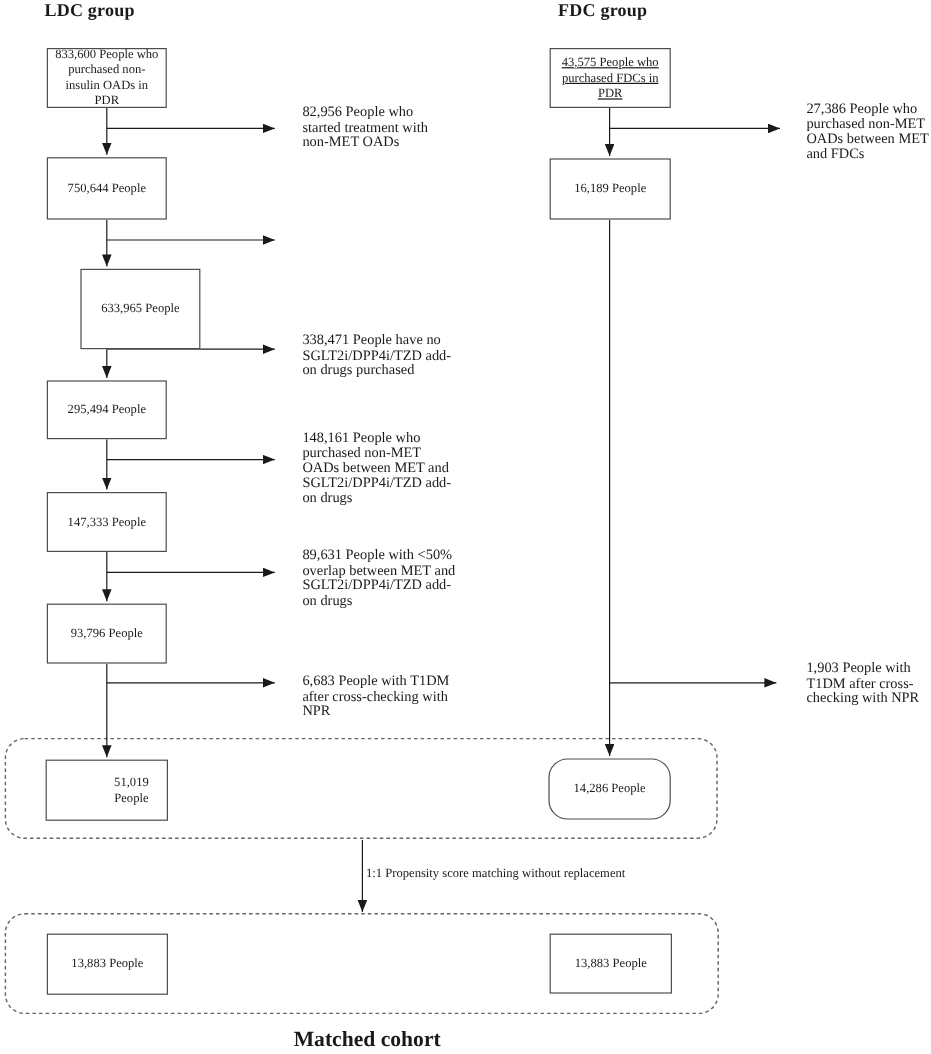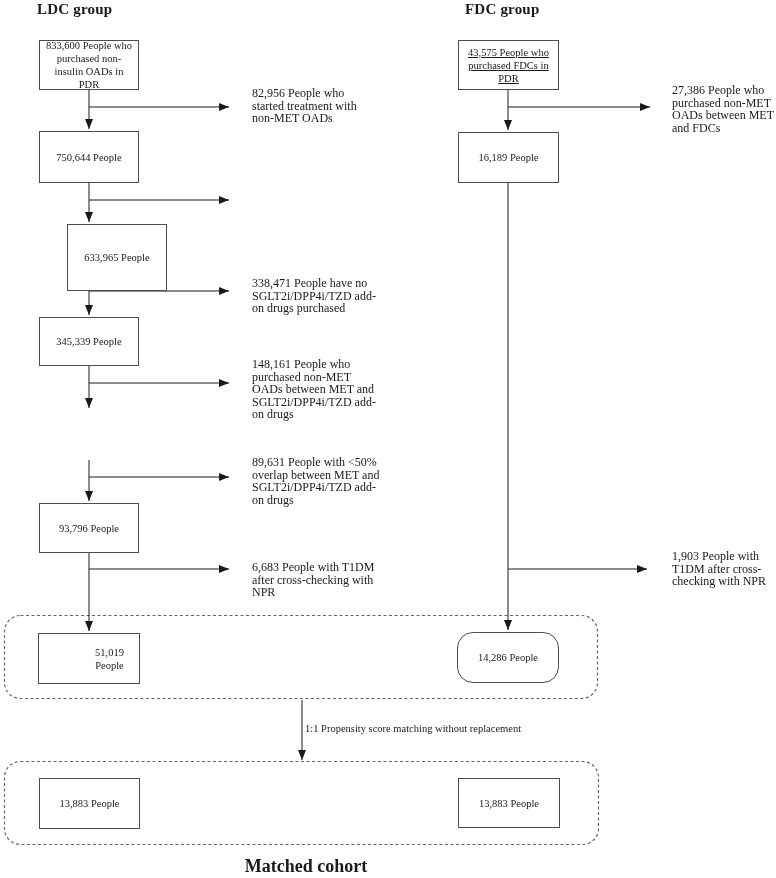--- a/index.html
+++ b/index.html
@@ -63,21 +63,22 @@
 
     <line x1="302" y1="700" x2="302" y2="760" stroke="#1a1a1a" stroke-width="1" marker-end="url(#ah)"></line>
   </svg>
 
   <div class="col-title" style="left:37px; top:1px;">LDC group</div>
   <div class="col-title" style="left:465px; top:1px;">FDC group</div>
 
   <div class="node" style="left:39px; top:40px;  width:100px; height:50px;">833,600 People who purchased non-insulin OADs in PDR</div>
   <div class="node" style="left:39px; top:131px; width:100px; height:52px;">750,644 People</div>
   <div class="node" style="left:39px; top:224px; width:100px; height:67px;margin-left:28px;">633,965 People</div>
-  <div class="node" style="left:39px; top:317px; width:100px; height:49px;">345,339 People</div>
+  <div class="node" style="left:39px; top:317px; width:100px; height:49px;">295,494 People</div>
+  <div class="node" style="left:39px; top:410px; width:100px; height:50px;">147,333 People</div>
   <div class="node" style="left:39px; top:503px; width:100px; height:50px;">93,796 People</div>
   <div class="node" style="left:38px; top:633px; width:102px; height:51px;padding-left:45px;">51,019 People</div>
   <div class="node" style="left:39px; top:778px; width:101px; height:51px;">13,883 People</div>
 
   <div class="node" style="left:458px; top:40px;  width:101px; height:50px;text-decoration:underline;">43,575 People who purchased FDCs in PDR</div>
   <div class="node" style="left:458px; top:132px; width:101px; height:51px;">16,189 People</div>
   <div class="node" style="left:457px; top:632px; width:102px; height:51px;border-radius:16px;">14,286 People</div>
   <div class="node" style="left:458px; top:778px; width:102px; height:50px;">13,883 People</div>
 
   <div class="note" style="left:252px; top:87px;  width:108px;">82,956 People who started treatment with non-MET OADs</div>

